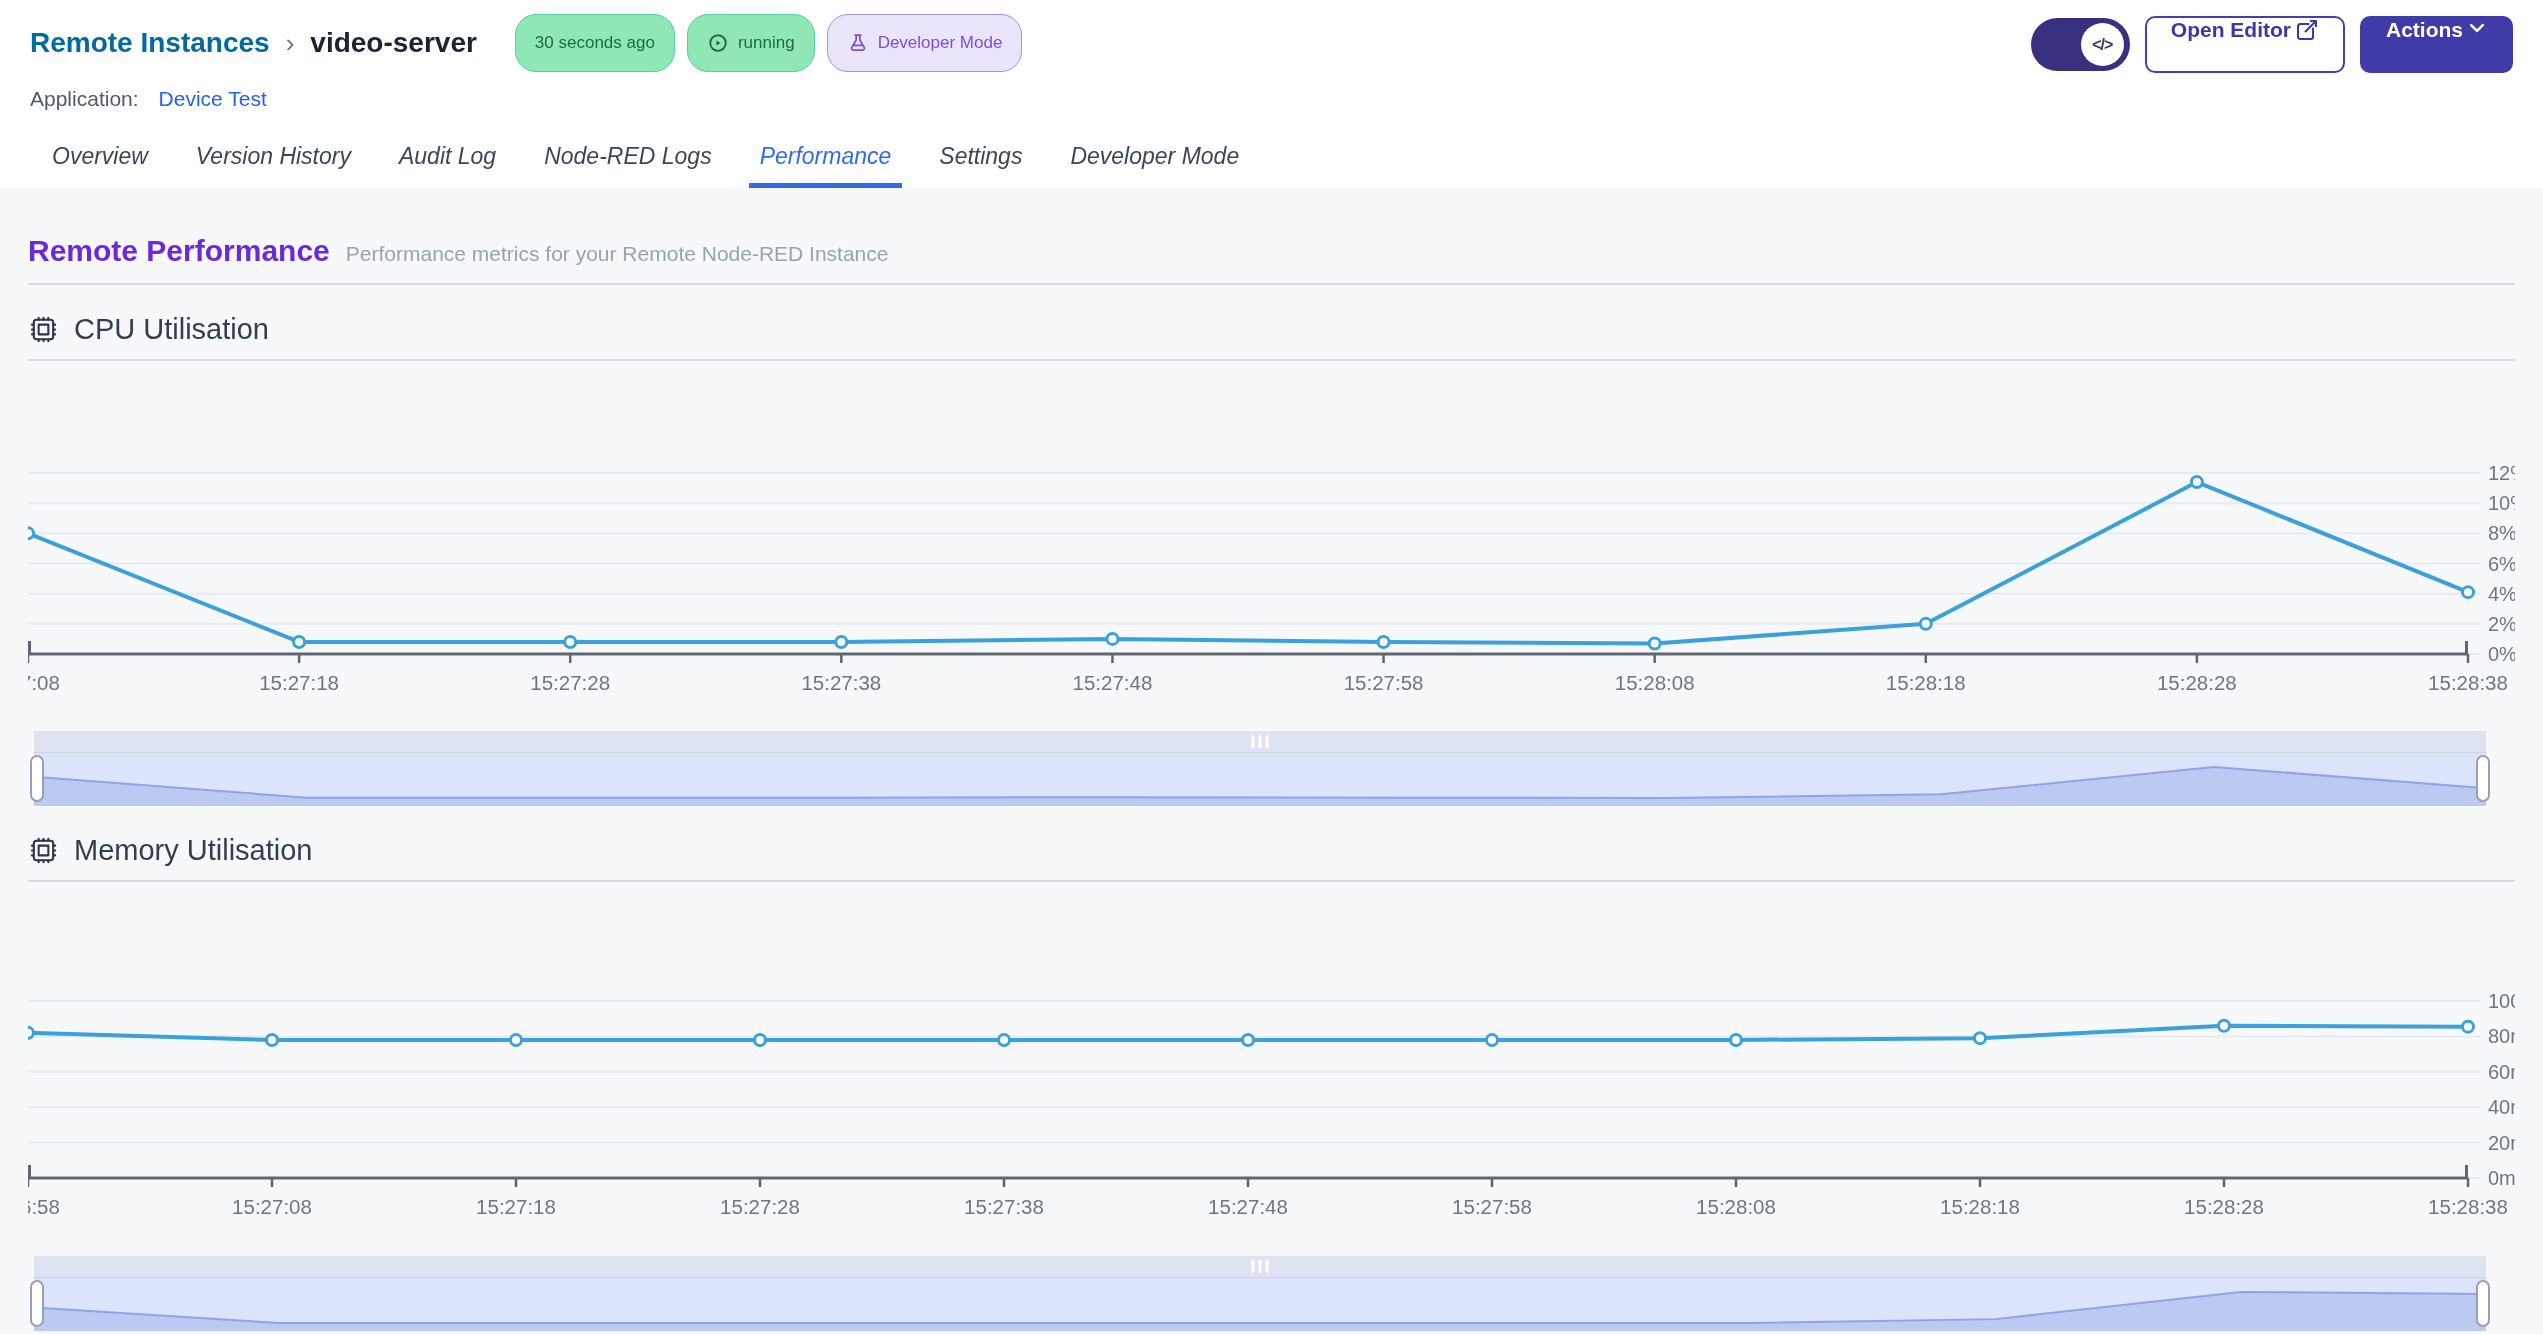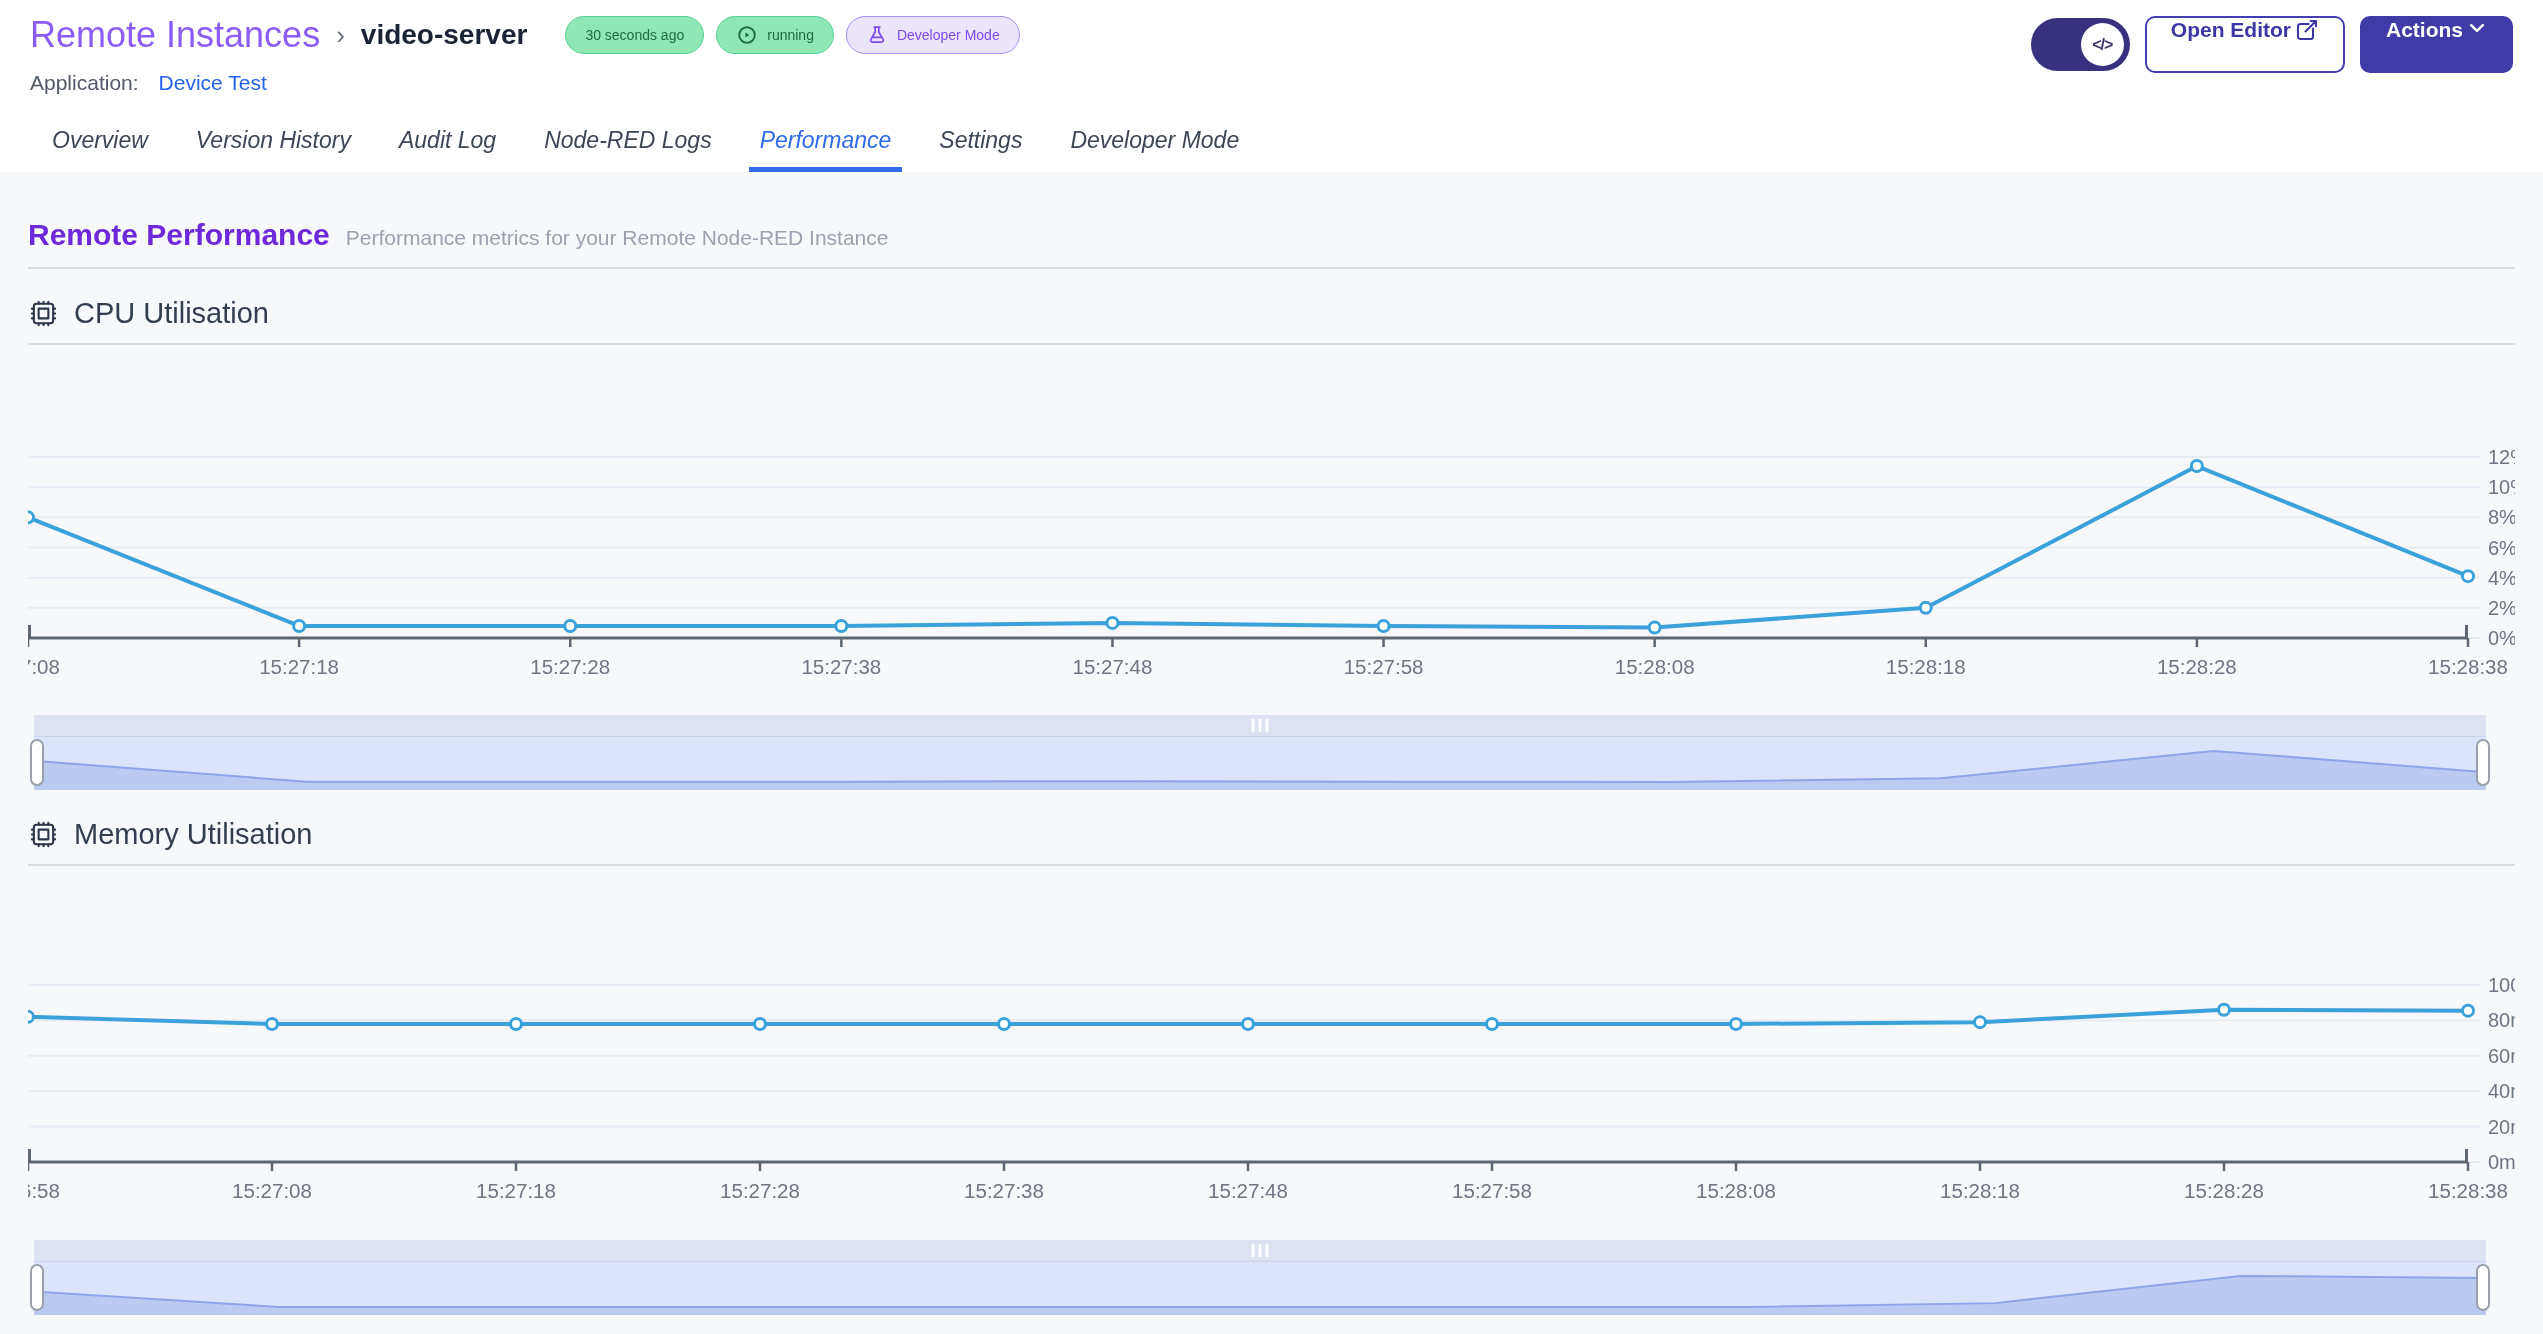--- a/index.html
+++ b/index.html
@@ -7,25 +7,25 @@
   body {
     font-family: "Liberation Sans", sans-serif;
     background: #ffffff;
     color: #36404f;
   }
   .app { width: 2543px; height: 1334px; display: flex; flex-direction: column; }
 
   
   header { padding: 14px 30px 0 30px; display: flex; justify-content: space-between; align-items: flex-start; background:#fff; }
   .crumb-row { display: flex; align-items: center; gap: 14px; }
-  .crumb-root { font-size: 36px; font-weight: 400; color: #8b5cf6; text-decoration: none; cursor: pointer; }
+  .crumb-root { font-size: 28px; font-weight: 700; color: #0369a1; text-decoration: none; cursor: pointer; }
   .crumb-sep { font-size: 26px; color: #6b7280; font-weight: 400; margin: 0 2px; }
   .crumb-cur { font-size: 28px; font-weight: 700; color: #1b2434; }
   .badges { display: flex; align-items: center; gap: 12px; margin-left: 24px; }
-  .badge { display: inline-flex; align-items: center; gap: 9px; height: 38px; padding: 0 19px; border-radius: 21px; font-size: 14px; font-weight: 500; white-space: nowrap; }
+  .badge { display: inline-flex; align-items: center; gap: 9px; height: 58px; padding: 0 19px; border-radius: 21px; font-size: 17px; font-weight: 500; white-space: nowrap; }
   .badge-green { background: #8fe7b6; border: 1.5px solid #56d195; color: #1e6b45; }
   .badge-purple { background: #ebe5fc; border: 1.5px solid #a98ef5; color: #7e4ae8; }
   .badge svg { flex: 0 0 auto; }
   .app-row { margin-top: 15px; font-size: 21px; color: #52596a; display: flex; gap: 20px; }
   .app-row a { color: #2563eb; text-decoration: none; cursor: pointer; }
 
   .hdr-right { display: flex; align-items: center; gap: 15px; padding-top: 2px; }
   .toggle { width: 99px; height: 53px; border-radius: 27px; background: #37317f; position: relative; cursor: pointer; }
   .toggle .knob { position: absolute; right: 6px; top: 5px; width: 43px; height: 43px; border-radius: 50%; background: #fff; display: flex; align-items: center; justify-content: center; font-size: 16px; font-weight: 700; color: #3b3568; letter-spacing: -1px; }
   .btn { height: 57px; border-radius: 10px; font-size: 21px; font-weight: 700; display: inline-flex; gap: 4px; padding: 0 24px; cursor: pointer; font-family: inherit; }

